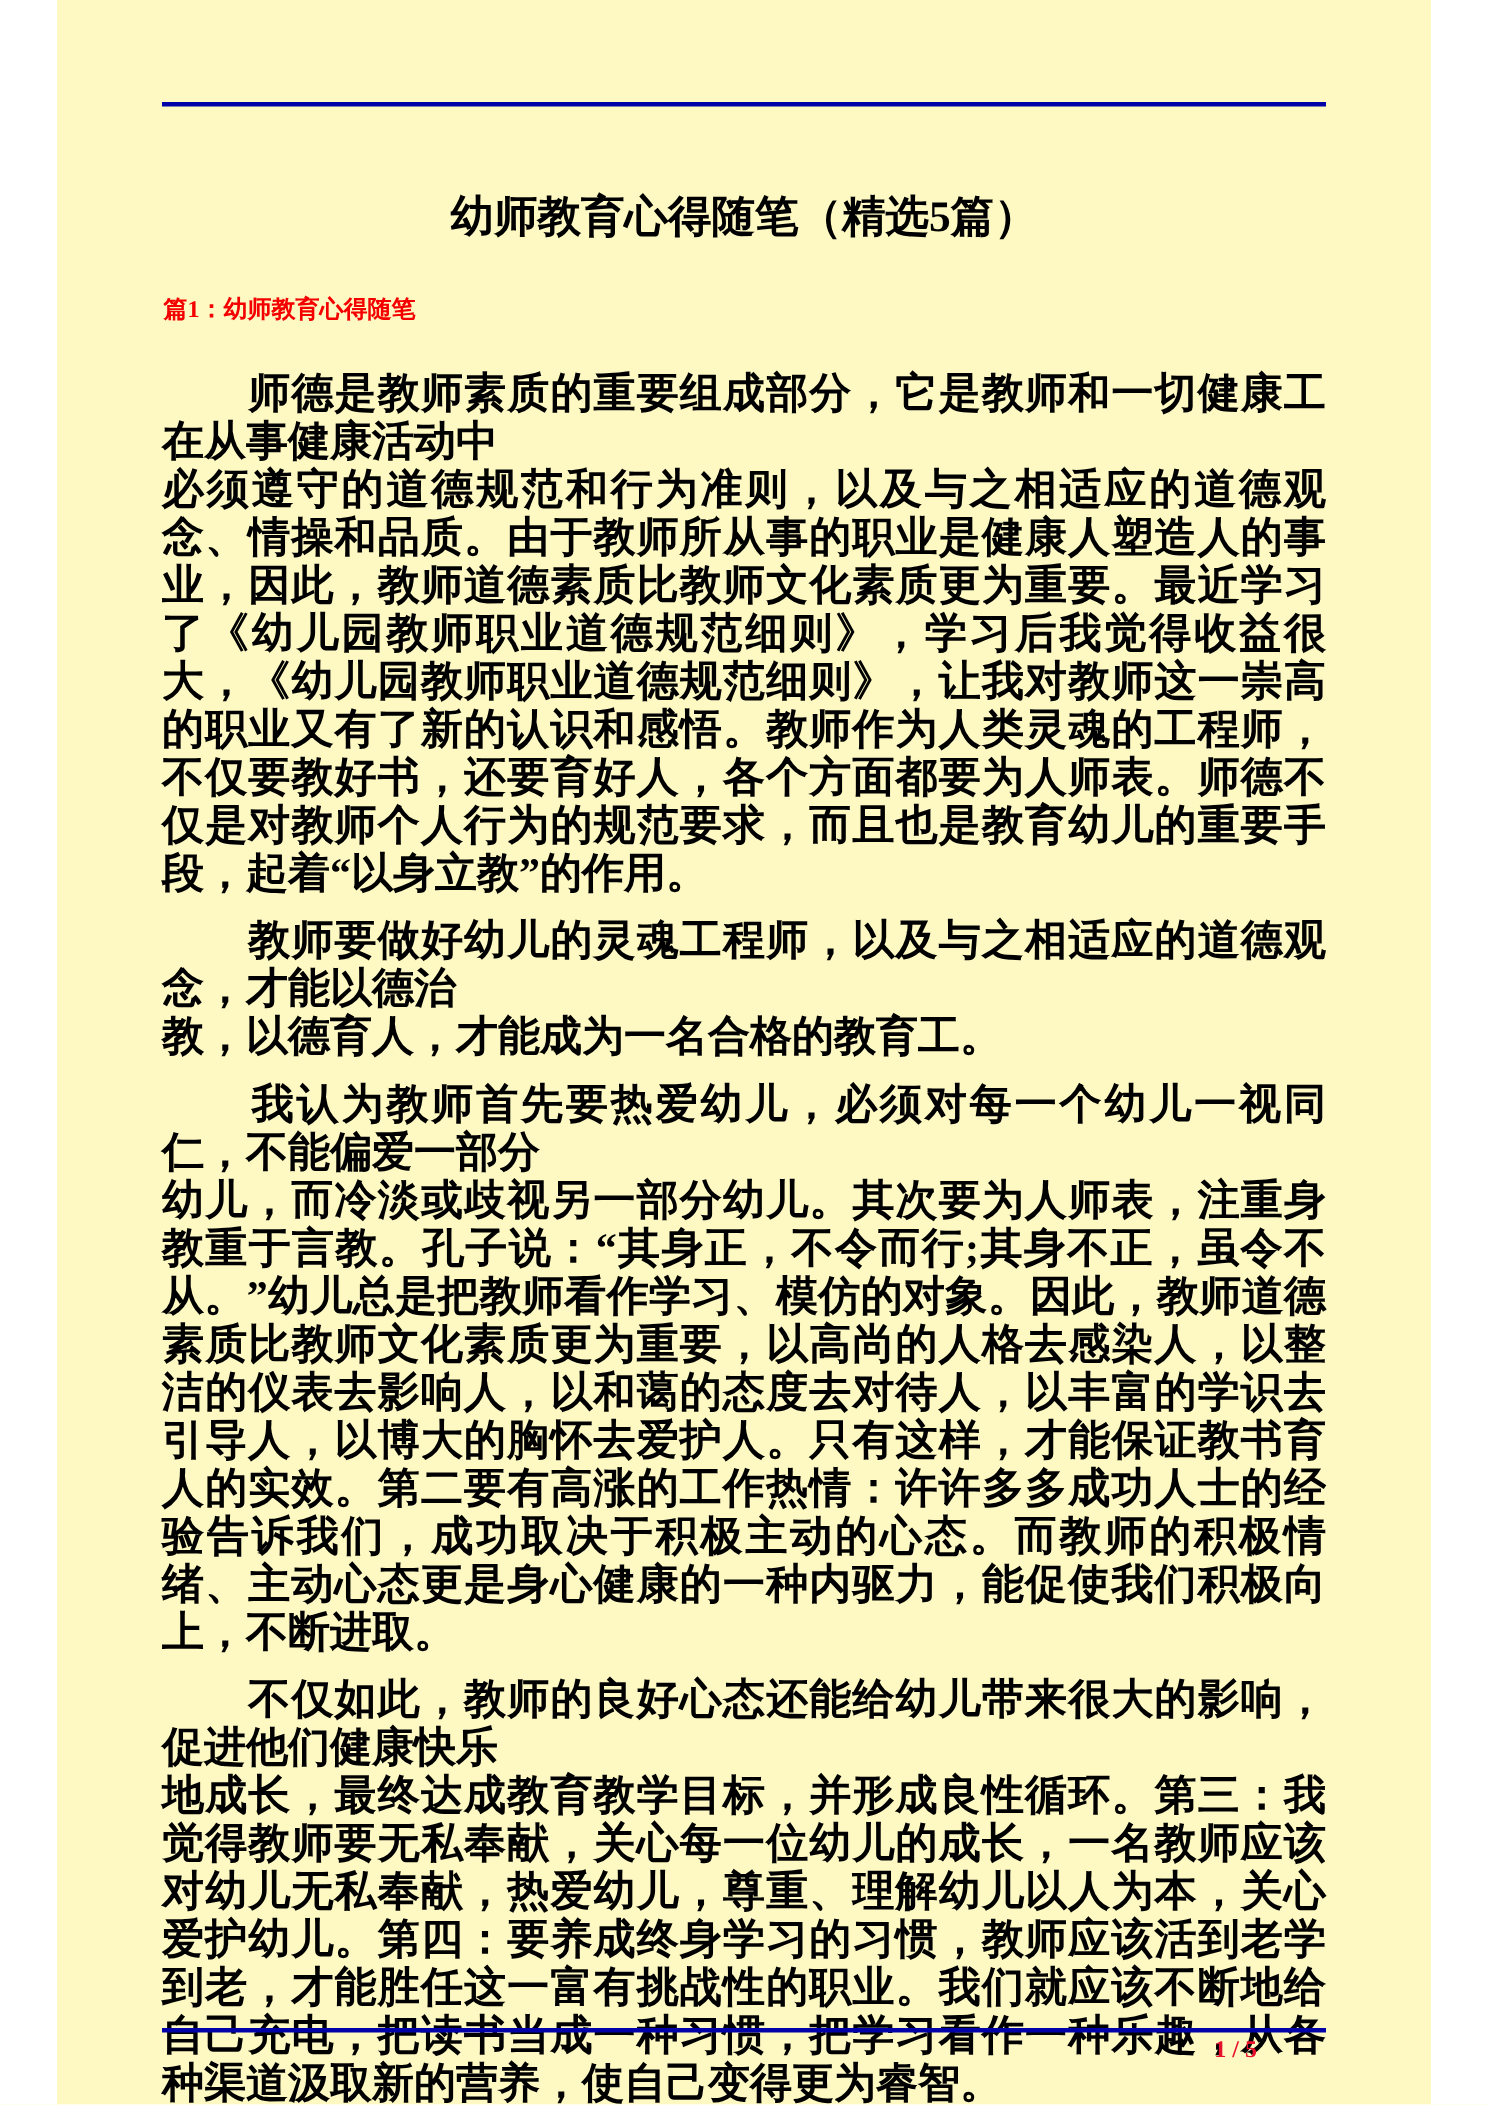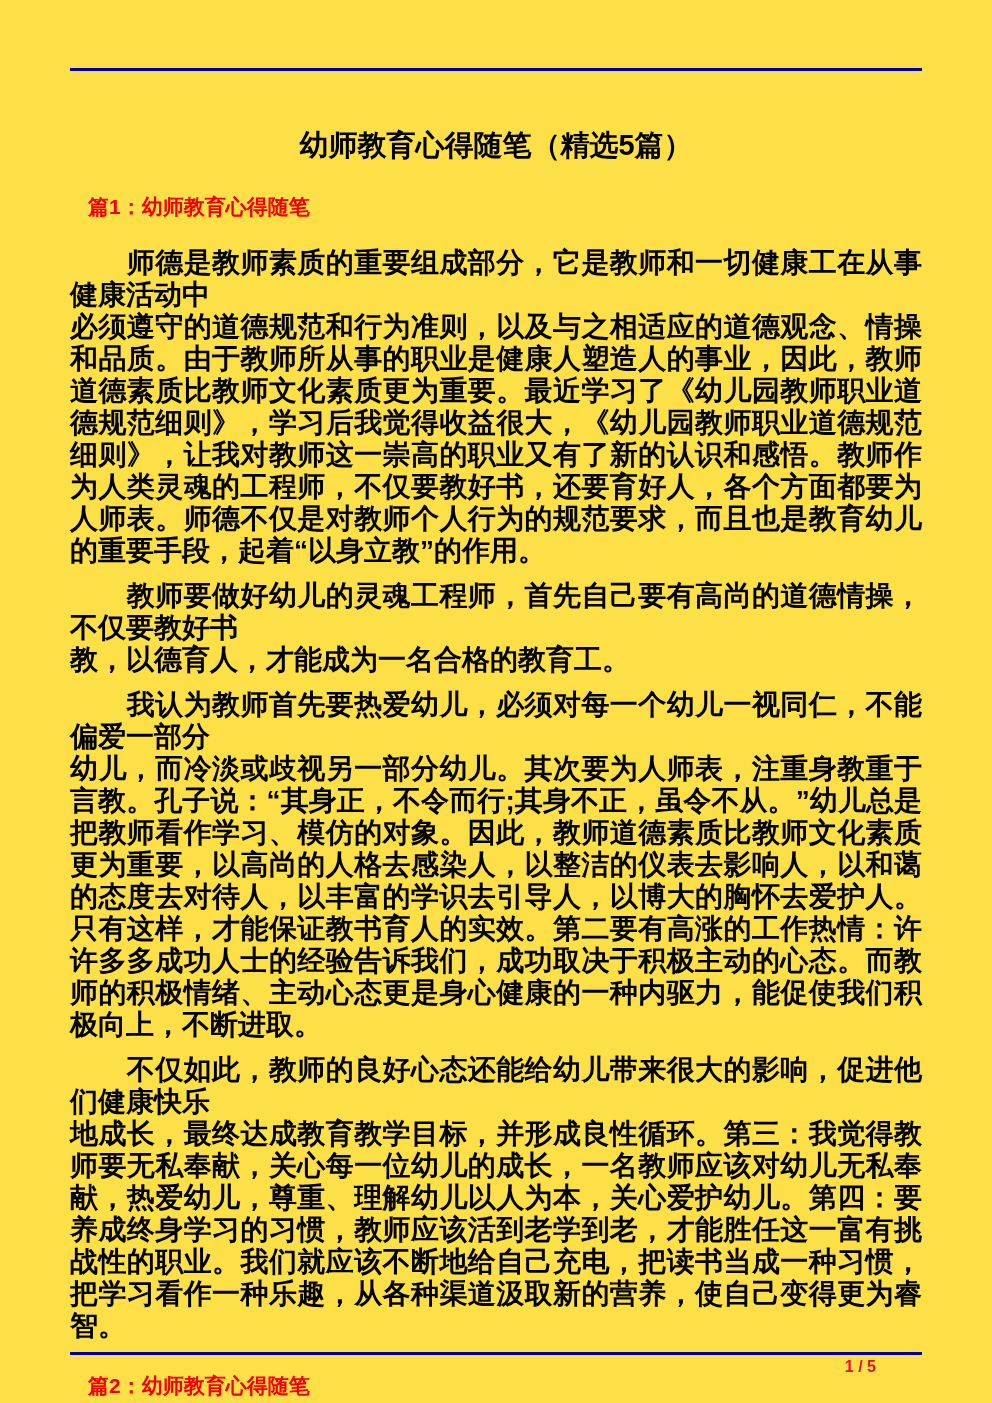--- a/index.html
+++ b/index.html
@@ -2,26 +2,26 @@
 <html lang="zh" style="--rule-blue: #0000a8; --heading-red: #f40000; --page-number-red: #e8112d; --text-black: #000000;"><head>
 <meta charset="utf-8">
 <style>
   html, body {
     margin: 0;
     padding: 0;
     background: #ffffff;
   }
   .page {
     position: relative;
-    width: 992px;
+    width: 916px;
     height: 1403px;
     margin: 0 auto;
-    background: #fde047;
+    background: #fef9c3;
     overflow: hidden;
-    font-family: Liberation Sans, sans-serif;
+    font-family: Liberation Serif, serif;
     color: var(--text-black, #000000);
     box-sizing: border-box;
     padding: 0 70px;
   }
   .rule {
     height: 3px;
     background: var(--rule-blue, #0000a8);
     border: none;
   }
   .rule-top {
@@ -29,22 +29,22 @@
   }
   .doc-title {
     margin: 53px 0 0 0;
     text-align: center;
     font-size: 29px;
     line-height: 42px;
     font-weight: 700;
     color: var(--text-black, #000000);
   }
   .sec-heading {
-    margin: 30px 0 0 18px;
-    font-size: 21px;
+    margin: 30px 0 0 1px;
+    font-size: 16px;
     line-height: 28px;
     font-weight: 700;
     color: var(--heading-red, #f40000);
   }
   section:first-of-type .sec-heading {
     margin-top: 27px;
   }
   .body-para {
     margin: 13px 0 0 0;
     font-size: 28px;
@@ -80,21 +80,21 @@
 <div class="page">
 
   <div class="rule rule-top"></div>
 
   <h1 class="doc-title">幼师教育心得随笔（精选5篇）</h1>
 
   <section>
     <h2 class="sec-heading">篇1：幼师教育心得随笔</h2>
     <p class="body-para">　　师德是教师素质的重要组成部分，它是教师和一切健康工在从事健康活动中
 必须遵守的道德规范和行为准则，以及与之相适应的道德观念、情操和品质。由于教师所从事的职业是健康人塑造人的事业，因此，教师道德素质比教师文化素质更为重要。最近学习了《幼儿园教师职业道德规范细则》，学习后我觉得收益很大，《幼儿园教师职业道德规范细则》，让我对教师这一崇高的职业又有了新的认识和感悟。教师作为人类灵魂的工程师，不仅要教好书，还要育好人，各个方面都要为人师表。师德不仅是对教师个人行为的规范要求，而且也是教育幼儿的重要手段，起着“以身立教”的作用。</p>
-    <p class="body-para">　　教师要做好幼儿的灵魂工程师，首先自己要有高尚的道德情操，不仅要教好书
+    <p class="body-para">　　教师要做好幼儿的灵魂工程师，以及与之相适应的道德观念，才能以德治
 教，以德育人，才能成为一名合格的教育工。</p>
     <p class="body-para">　　我认为教师首先要热爱幼儿，必须对每一个幼儿一视同仁，不能偏爱一部分
 幼儿，而冷淡或歧视另一部分幼儿。其次要为人师表，注重身教重于言教。孔子说：“其身正，不令而行;其身不正，虽令不从。”幼儿总是把教师看作学习、模仿的对象。因此，教师道德素质比教师文化素质更为重要，以高尚的人格去感染人，以整洁的仪表去影响人，以和蔼的态度去对待人，以丰富的学识去引导人，以博大的胸怀去爱护人。只有这样，才能保证教书育人的实效。第二要有高涨的工作热情：许许多多成功人士的经验告诉我们，成功取决于积极主动的心态。而教师的积极情绪、主动心态更是身心健康的一种内驱力，能促使我们积极向上，不断进取。</p>
     <p class="body-para">　　不仅如此，教师的良好心态还能给幼儿带来很大的影响，促进他们健康快乐
 地成长，最终达成教育教学目标，并形成良性循环。第三：我觉得教师要无私奉献，关心每一位幼儿的成长，一名教师应该对幼儿无私奉献，热爱幼儿，尊重、理解幼儿以人为本，关心爱护幼儿。第四：要养成终身学习的习惯，教师应该活到老学到老，才能胜任这一富有挑战性的职业。我们就应该不断地给自己充电，把读书当成一种习惯，把学习看作一种乐趣，从各种渠道汲取新的营养，使自己变得更为睿智。</p>
   </section>
 
   <section>
     <h2 class="sec-heading">篇2：幼师教育心得随笔</h2>
   </section>

